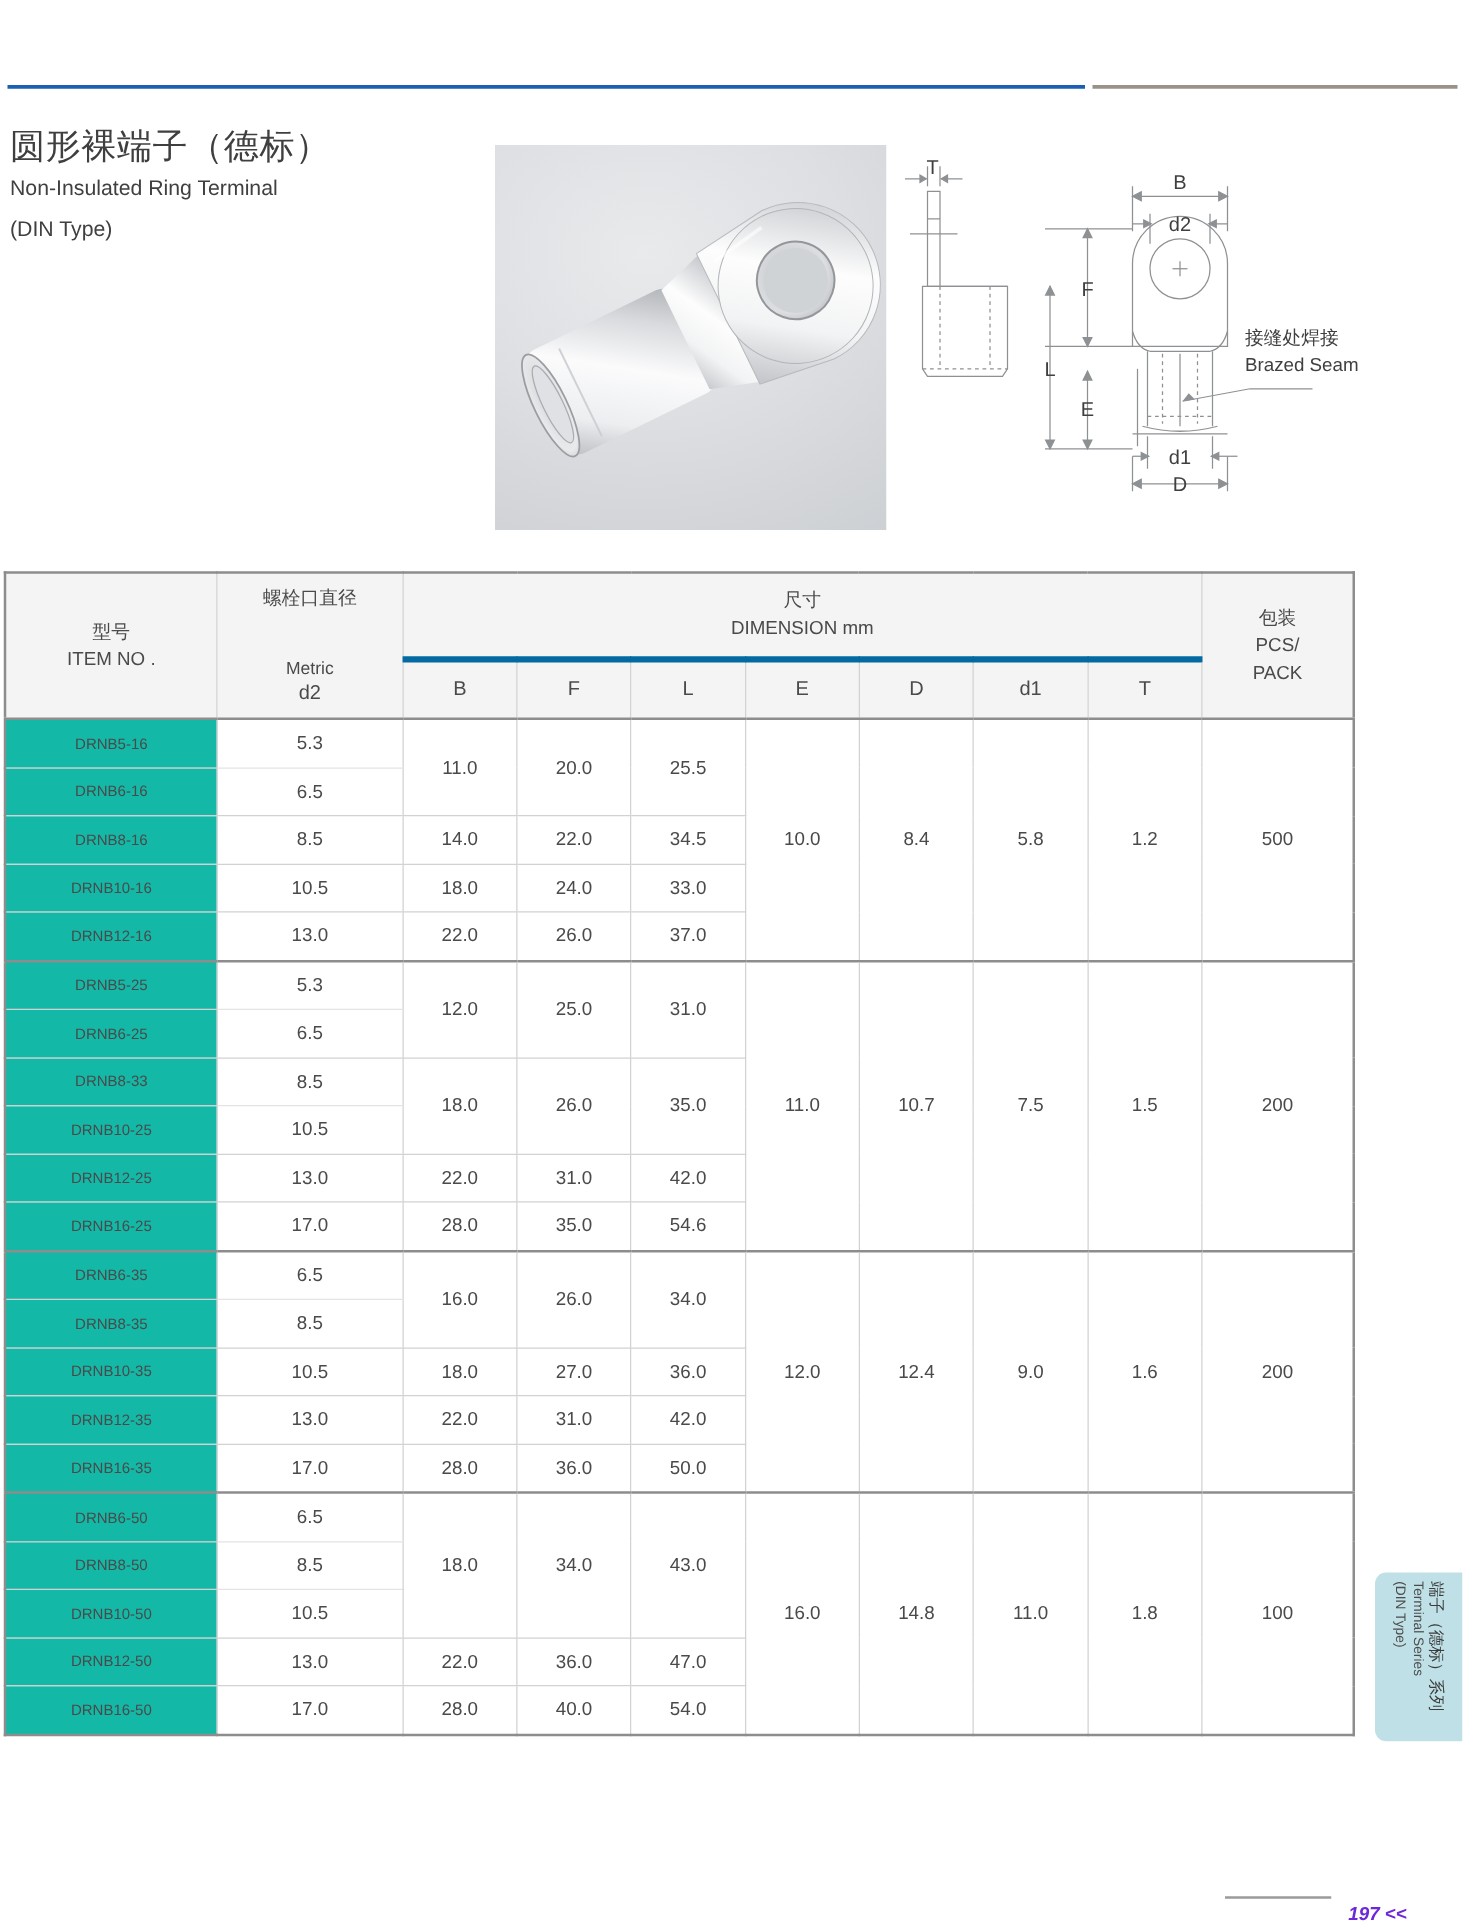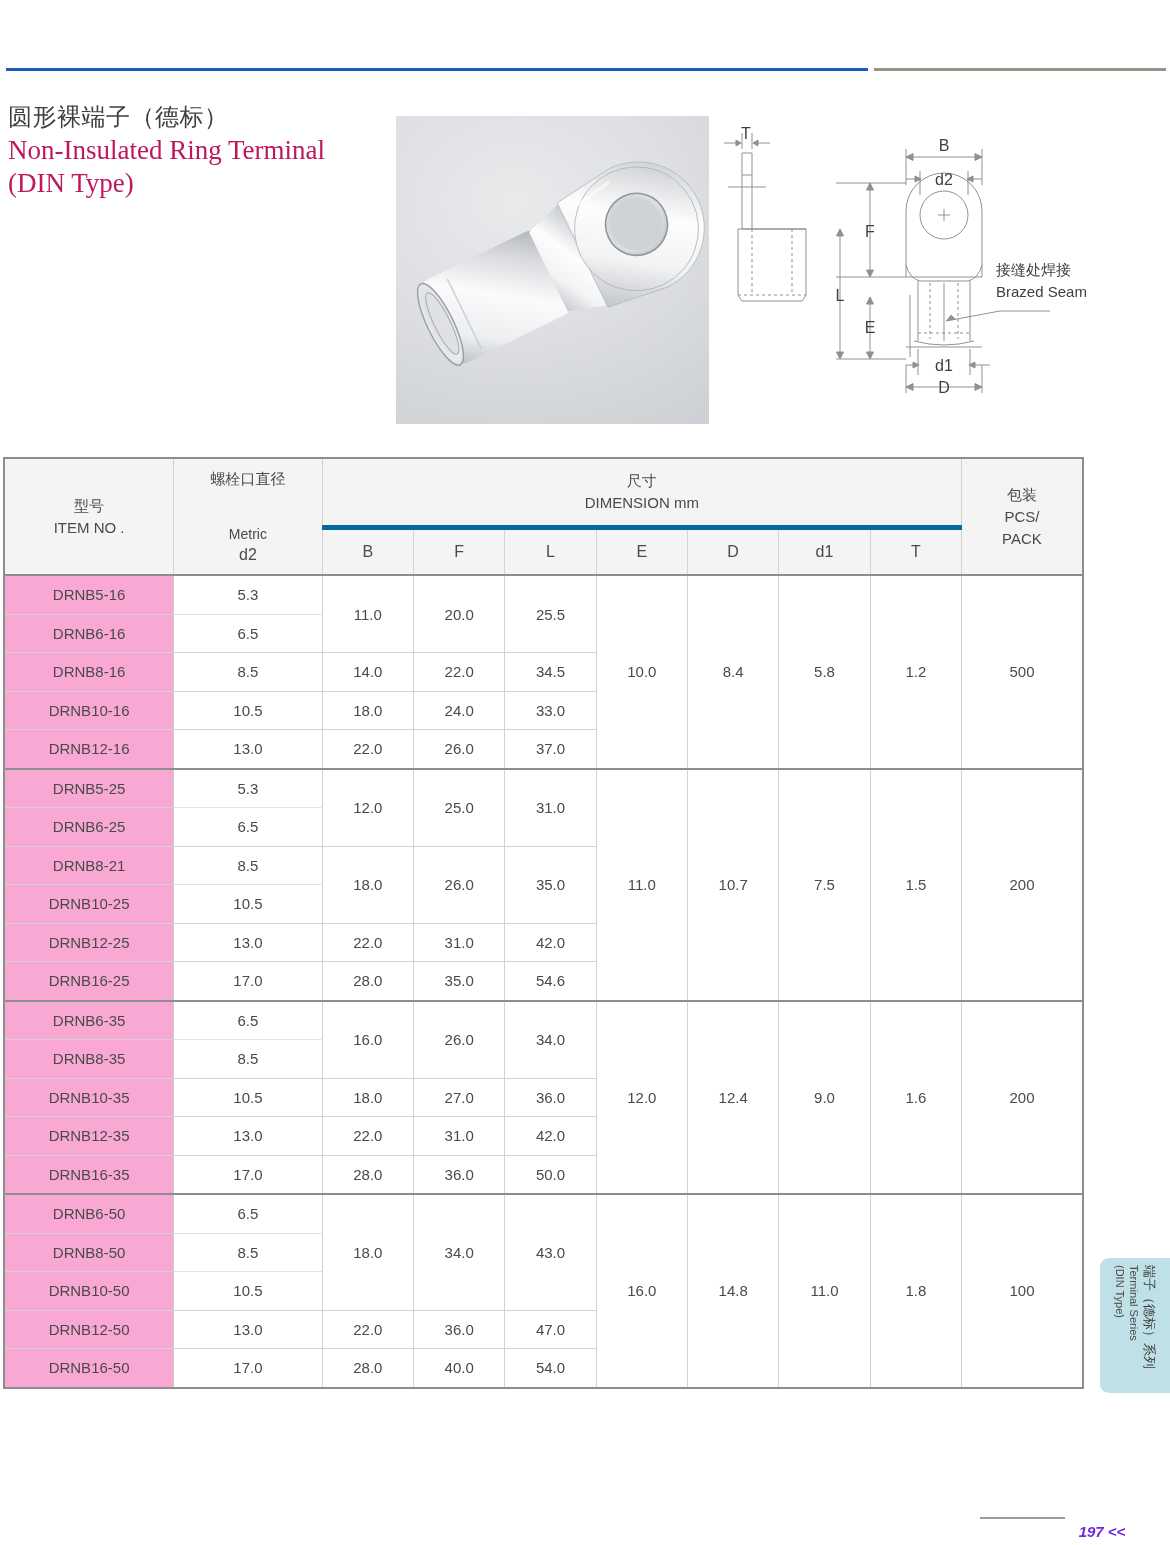--- a/index.html
+++ b/index.html
@@ -42,31 +42,30 @@
   }
 
   
   .heading {
     position: absolute;
     left: 8px;
     top: 100px;
     width: 380px;
   }
   .heading .cn {
-    font-size: 24px;
+    font-size: 28px;
     line-height: 34px;
     color: #3f3f3f;
     letter-spacing: 0.5px;
     white-space: nowrap;
   }
   .heading .en {
-    font-size: 27px;
+    font-size: 17px;
     line-height: 33px;
-    color: #be185d;
-    font-family: Liberation Serif, serif;
+    color: #404040;
   }
 
   
   .photo {
     position: absolute;
     left: 396px;
     top: 116px;
     width: 313px;
     height: 308px;
     background:
@@ -126,22 +125,22 @@
   .hdr-line1 { font-size: 15px; line-height: 22px; }
   .hdr-line2 { font-size: 15px; line-height: 22px; }
   .hdr-metric { font-size: 14px; line-height: 20px; margin-top: 34px; }
   .hdr-d2 { font-size: 16px; line-height: 21px; }
   .dim-letter { font-size: 16px; }
 
   tbody td {
     height: 37.5px;
   }
   td.item {
-    background: #f9a8d4;
-    font-size: 15px;
+    background: #14b8a6;
+    font-size: 12px;
     border-right: 1px solid #cccccc;
   }
   td.val {
     background: #ffffff;
   }
   tr.group-start > td {
     border-top: 2px solid #8d8d8d;
   }
   td.lite-bottom {
     border-bottom: 1px solid #e4e4e4;
@@ -464,21 +463,21 @@
         <td class="val" rowspan="6">10.7</td>
         <td class="val" rowspan="6">7.5</td>
         <td class="val" rowspan="6">1.5</td>
         <td class="val" rowspan="6">200</td>
       </tr>
       <tr>
         <td class="item">DRNB6-25</td>
         <td class="val">6.5</td>
       </tr>
       <tr>
-        <td class="item">DRNB8-21</td>
+        <td class="item">DRNB8-33</td>
         <td class="val lite-bottom">8.5</td>
         <td class="val" rowspan="2">18.0</td>
         <td class="val" rowspan="2">26.0</td>
         <td class="val" rowspan="2">35.0</td>
       </tr>
       <tr>
         <td class="item">DRNB10-25</td>
         <td class="val">10.5</td>
       </tr>
       <tr>

